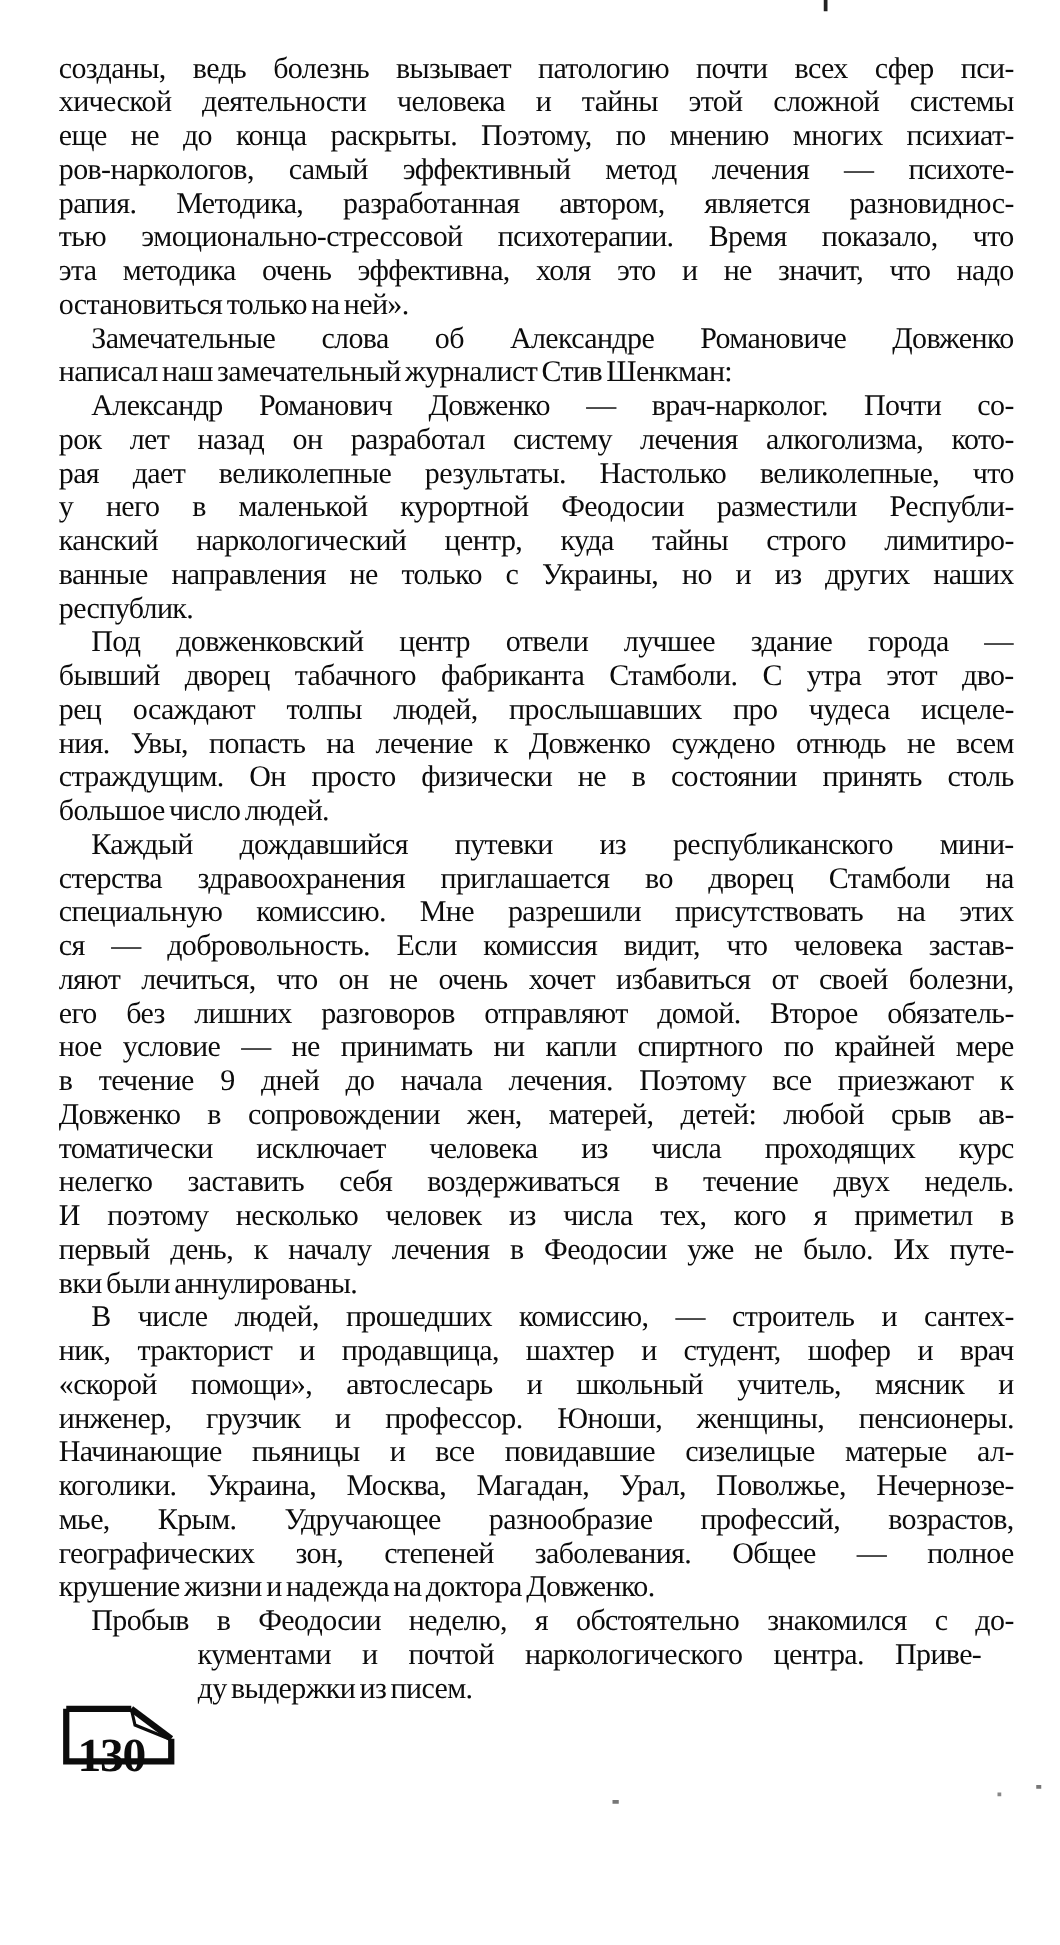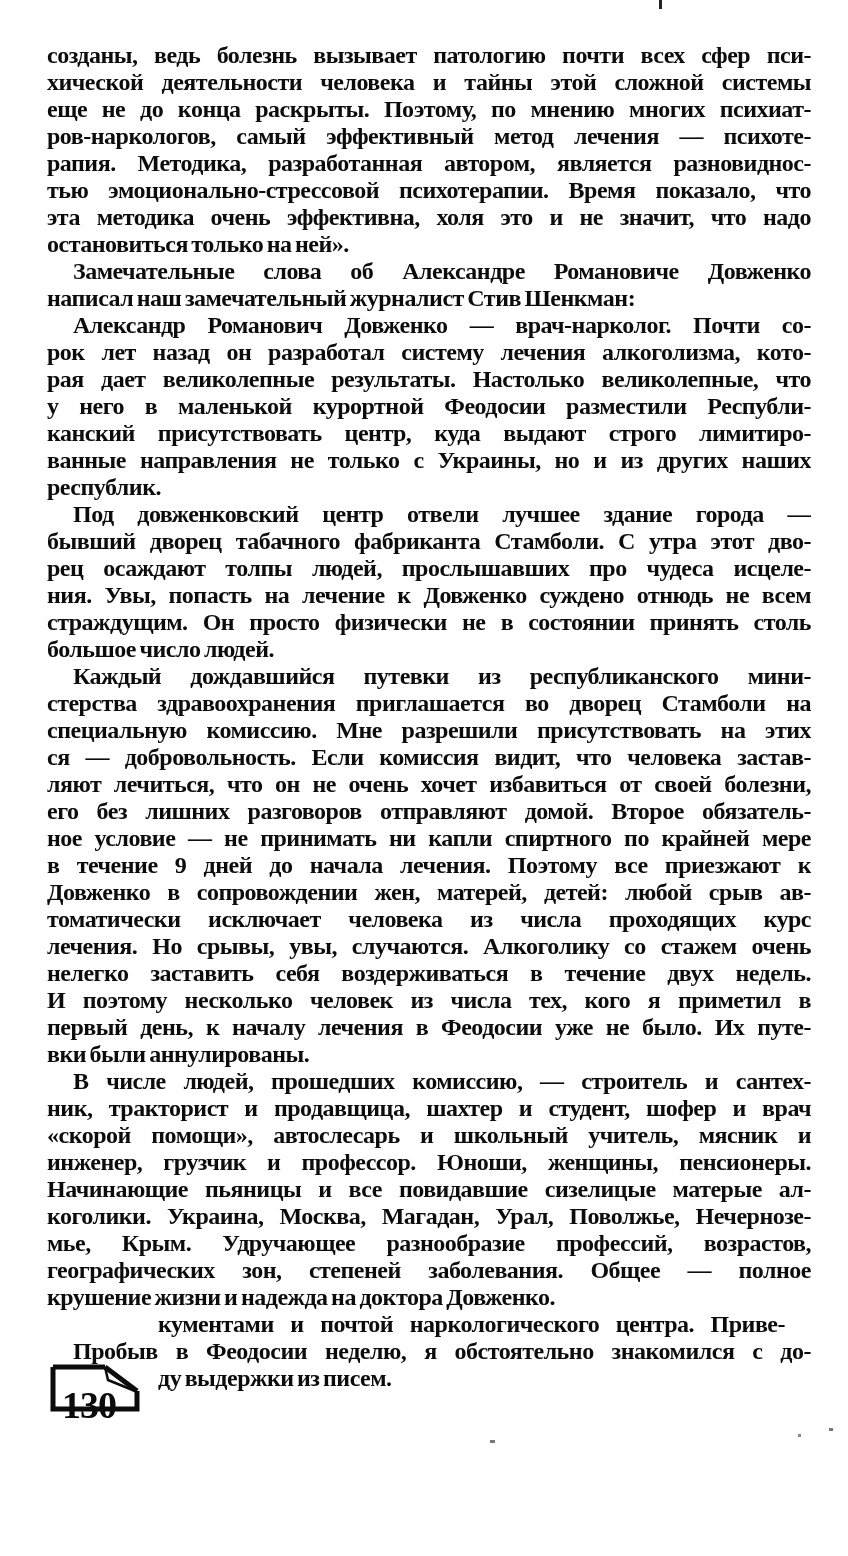--- a/index.html
+++ b/index.html
@@ -19,21 +19,21 @@
     position: absolute;
     inset: 0;
     background: #ffffff;
   }
   .text-block {
     position: absolute;
     left: 47px;
     top: 42px;
     width: 764px;
     font-size: 24px;
-    font-weight: bold;
+    font-weight: normal;
     line-height: 27px;
     letter-spacing: -0.5px;
     word-spacing: -2px;
   }
   .para { margin: 0; padding: 0; }
   .line {
     height: 27px;
     overflow: hidden;
     text-align: justify;
     text-align-last: justify;
@@ -103,21 +103,21 @@
       </div>
       <div class="para">
         <div class="line indent">Замечательные слова об Александре Романовиче Довженко</div>
         <div class="line lastline">написал наш замечательный журналист Стив Шенкман:</div>
       </div>
       <div class="para">
         <div class="line indent">Александр Романович Довженко — врач-нарколог. Почти со-</div>
         <div class="line">рок лет назад он разработал систему лечения алкоголизма, кото-</div>
         <div class="line">рая дает великолепные результаты. Настолько великолепные, что</div>
         <div class="line">у него в маленькой курортной Феодосии разместили Республи-</div>
-        <div class="line">канский присутствовать центр, куда выдают строго лимитиро-</div>
+        <div class="line">канский наркологический центр, куда тайны строго лимитиро-</div>
         <div class="line">ванные направления не только с Украины, но и из других наших</div>
         <div class="line lastline">республик.</div>
       </div>
       <div class="para">
         <div class="line indent">Под довженковский центр отвели лучшее здание города —</div>
         <div class="line">бывший дворец табачного фабриканта Стамболи. С утра этот дво-</div>
         <div class="line">рец осаждают толпы людей, прослышавших про чудеса исцеле-</div>
         <div class="line">ния. Увы, попасть на лечение к Довженко суждено отнюдь не всем</div>
         <div class="line">страждущим. Он просто физически не в состоянии принять столь</div>
         <div class="line lastline">большое число людей.</div>
@@ -126,40 +126,39 @@
         <div class="line indent">Каждый дождавшийся путевки из республиканского мини-</div>
         <div class="line">стерства здравоохранения приглашается во дворец Стамболи на</div>
         <div class="line">специальную комиссию. Мне разрешили присутствовать на этих</div>
         <div class="line">ся — добровольность. Если комиссия видит, что человека застав-</div>
         <div class="line">ляют лечиться, что он не очень хочет избавиться от своей болезни,</div>
         <div class="line">его без лишних разговоров отправляют домой. Второе обязатель-</div>
         <div class="line">ное условие — не принимать ни капли спиртного по крайней мере</div>
         <div class="line">в течение 9 дней до начала лечения. Поэтому все приезжают к</div>
         <div class="line">Довженко в сопровождении жен, матерей, детей: любой срыв ав-</div>
         <div class="line">томатически исключает человека из числа проходящих курс</div>
-        <div class="line">лечения. Но срывы, увы, случаются. Алкоголику со стажем очень</div>
         <div class="line">нелегко заставить себя воздерживаться в течение двух недель.</div>
         <div class="line">И поэтому несколько человек из числа тех, кого я приметил в</div>
         <div class="line">первый день, к началу лечения в Феодосии уже не было. Их путе-</div>
         <div class="line lastline">вки были аннулированы.</div>
       </div>
       <div class="para">
         <div class="line indent">В числе людей, прошедших комиссию, — строитель и сантех-</div>
         <div class="line">ник, тракторист и продавщица, шахтер и студент, шофер и врач</div>
         <div class="line">«скорой помощи», автослесарь и школьный учитель, мясник и</div>
         <div class="line">инженер, грузчик и профессор. Юноши, женщины, пенсионеры.</div>
         <div class="line">Начинающие пьяницы и все повидавшие сизелицые матерые ал-</div>
         <div class="line">коголики. Украина, Москва, Магадан, Урал, Поволжье, Нечернозе-</div>
         <div class="line">мье, Крым. Удручающее разнообразие профессий, возрастов,</div>
         <div class="line">географических зон, степеней заболевания. Общее — полное</div>
         <div class="line lastline">крушение жизни и надежда на доктора Довженко.</div>
       </div>
       <div class="para">
+        <div class="line indent">Пробыв в Феодосии неделю, я обстоятельно знакомился с до-</div>
         <div class="line wrapped">кументами и почтой наркологического центра. Приве-</div>
-        <div class="line indent">Пробыв в Феодосии неделю, я обстоятельно знакомился с до-</div>
         <div class="line lastline wrapped">ду выдержки из писем.</div>
       </div>
     </div>
 
   <div class="page-badge">
     <svg viewBox="0 0 92 50" aria-hidden="true">
 
       <path d="M4 4 H56 M4 4 V46 H88 V28" fill="none" stroke="#0c0c0c" stroke-width="5"></path>
 
       <path d="M56 4 L88 28" fill="none" stroke="#0c0c0c" stroke-width="5"></path>

